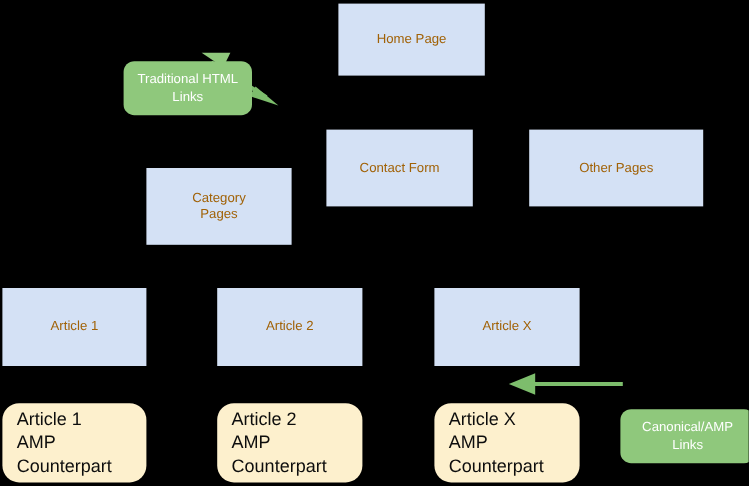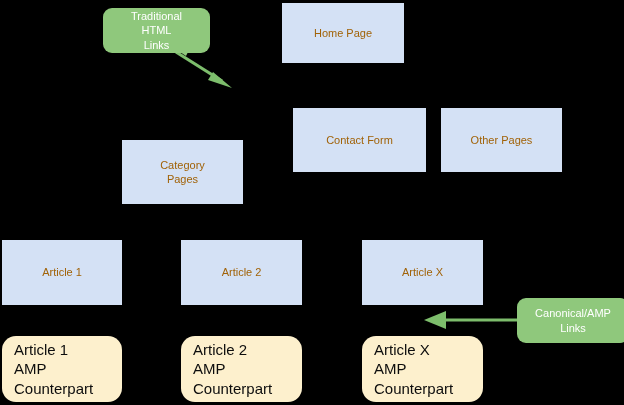--- a/index.html
+++ b/index.html
@@ -45,21 +45,22 @@
     background: #8fc87c;
     color: #ffffff;
     font-size: 11px;
     border-radius: 9px;
     display: flex;
     align-items: center;
     justify-content: center;
     text-align: center;
     line-height: 1.3;
     white-space: pre-line;
-    padding: 0 22px;
+    padding: 0 6px;
+    margin-top: 43px;
   }
   .arrow-layer {
     position: absolute;
     left: 0;
     top: 0;
     width: 624px;
     height: 405px;
     pointer-events: none;
   }
 </style>
@@ -79,22 +80,22 @@
     <g>
       <line x1="519" y1="320" x2="442" y2="320" stroke="#7dbd6c" stroke-width="3.2"></line>
       <polygon points="424,320 446,311 446,329" fill="#7dbd6c"></polygon>
     </g>
   </svg>
 
   <div class="node node-blue" style="left:282px; top:3px; width:122px; height:60px;">Home Page</div>
 
   <div class="node node-blue" style="left:122px; top:108px; width:121px; height:64px;margin-top:32px;">Category
 Pages</div>
-  <div class="node node-blue" style="left:293px; top:108px; width:133px; height:64px;">Contact Form</div>
-  <div class="node node-blue" style="left:441px; top:108px; width:121px; height:64px;">Other Pages</div>
+  <div class="node node-blue" style="left:272px; top:108px; width:122px; height:64px;">Contact Form</div>
+  <div class="node node-blue" style="left:441px; top:108px; width:145px; height:64px;">Other Pages</div>
 
   <div class="node node-blue" style="left:2px; top:240px; width:120px; height:65px;">Article 1</div>
   <div class="node node-blue" style="left:181px; top:240px; width:121px; height:65px;">Article 2</div>
   <div class="node node-blue" style="left:362px; top:240px; width:121px; height:65px;">Article X</div>
 
   <div class="node node-amp" style="left:2px; top:336px; width:120px; height:66px;">Article 1
 AMP
 Counterpart</div>
   <div class="node node-amp" style="left:181px; top:336px; width:121px; height:66px;">Article 2
 AMP

